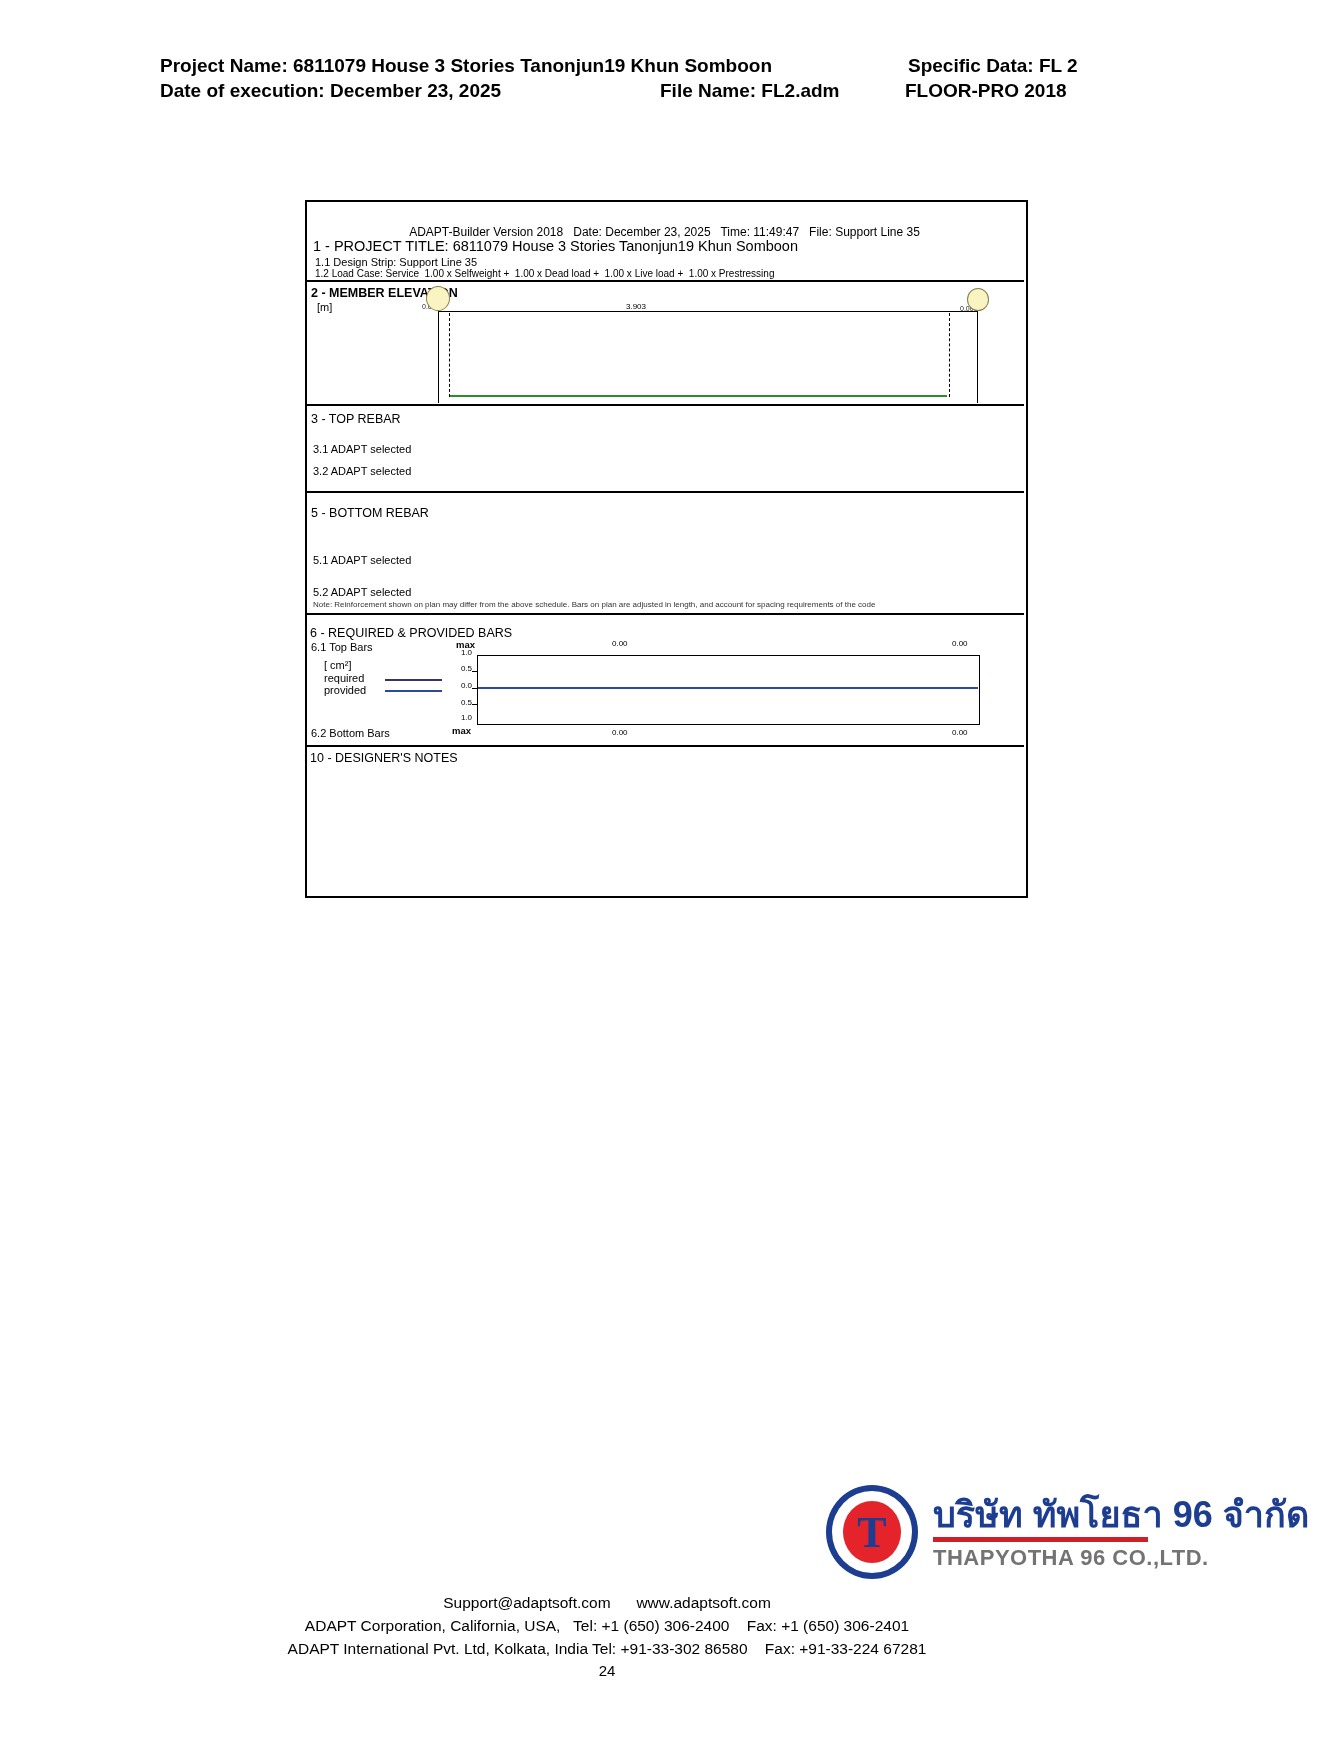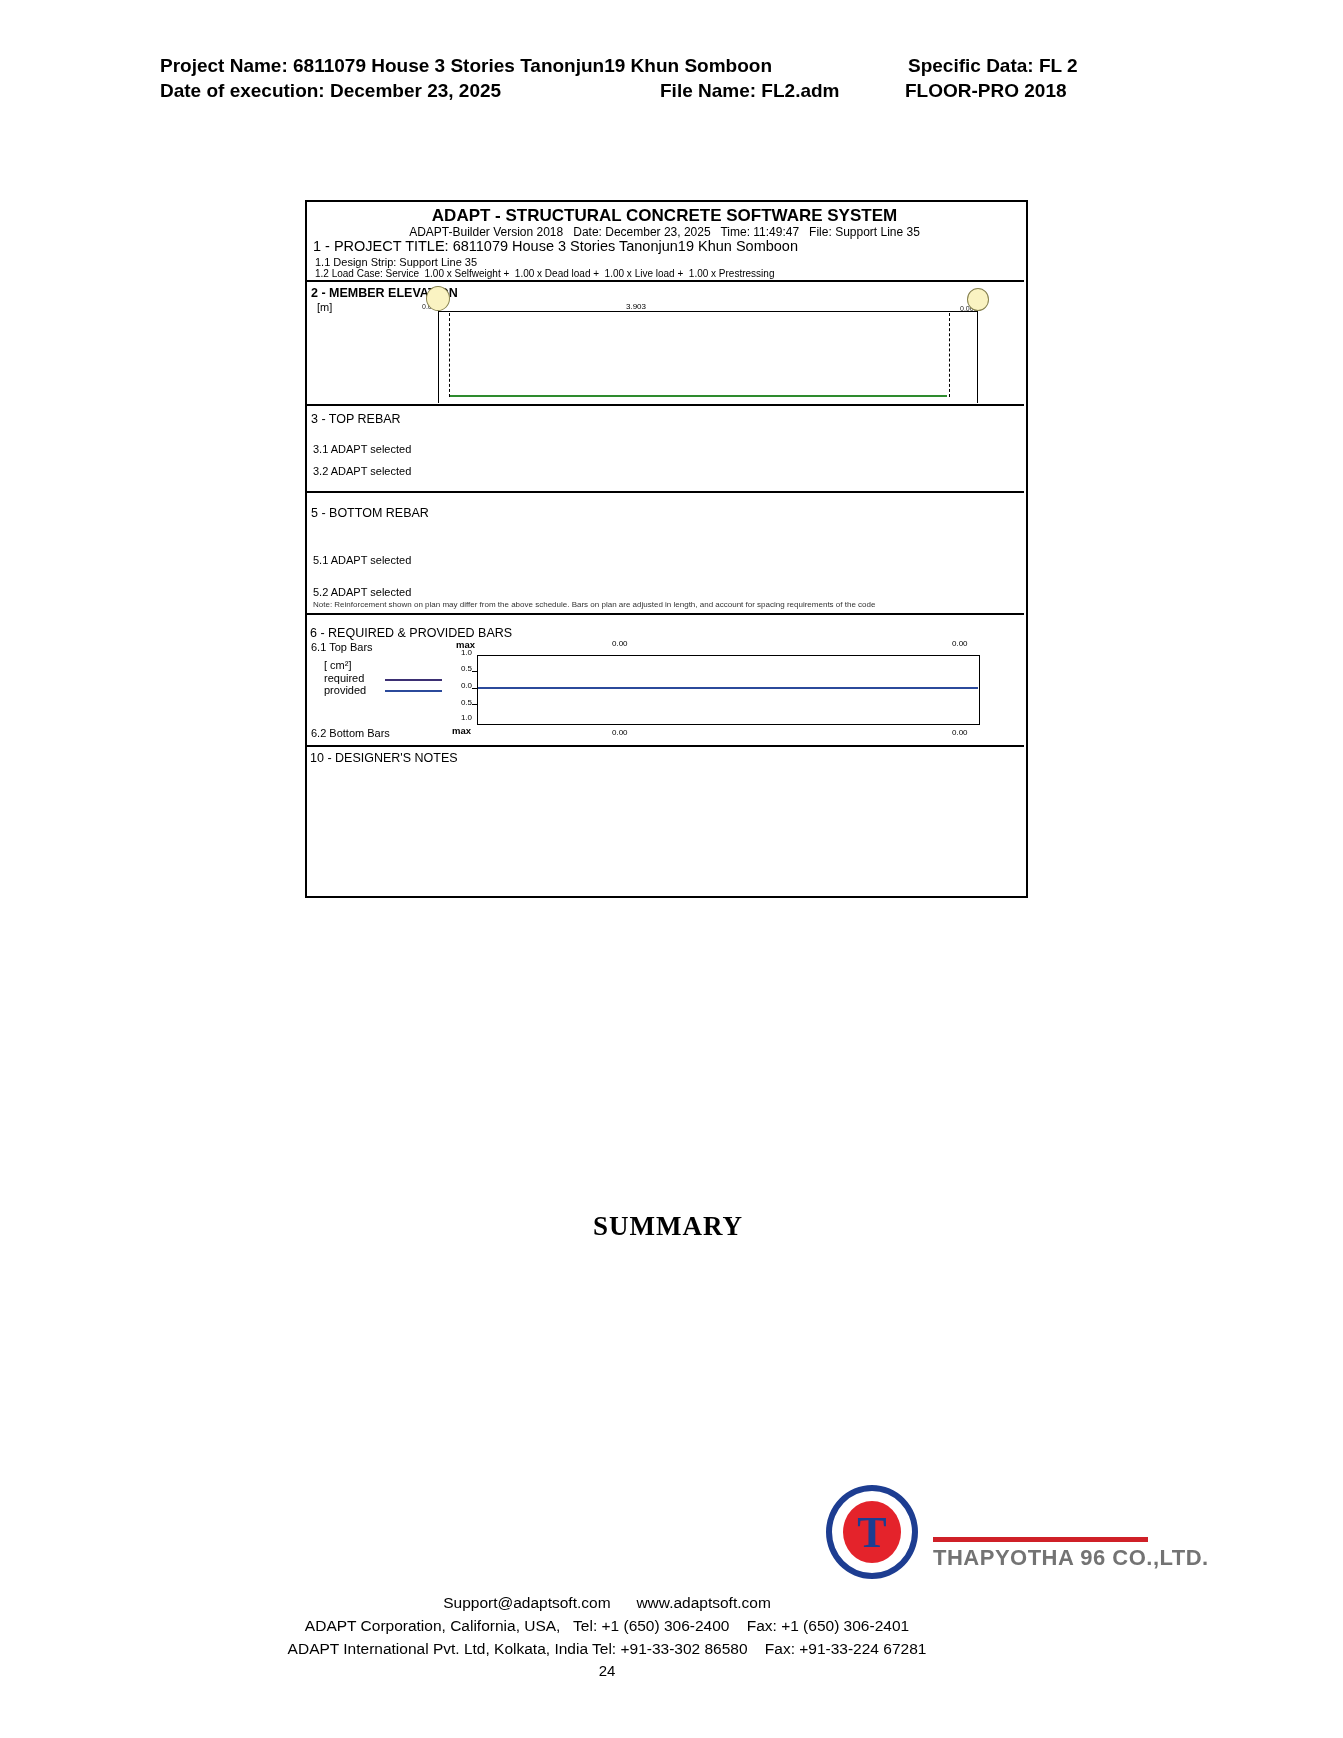--- a/index.html
+++ b/index.html
@@ -28,21 +28,20 @@
   <div class="abs b" style="left:660px;top:80px;font-size:19px;">File Name: FL2.adm</div>
   <div class="abs b" style="left:905px;top:80px;font-size:19px;">FLOOR-PRO 2018</div>
 
   <div class="box" style="left:305px;top:200px;width:719px;height:694px;"></div>
   <div class="hline" style="left:307px;top:280px;width:717px;"></div>
   <div class="hline" style="left:307px;top:404px;width:717px;"></div>
   <div class="hline" style="left:307px;top:491px;width:717px;"></div>
   <div class="hline" style="left:307px;top:613px;width:717px;"></div>
   <div class="hline" style="left:307px;top:745px;width:717px;"></div>
 
-  <div class="abs b ctr" style="left:305px;top:206px;width:719px;font-size:17px;">ADAPT - STRUCTURAL CONCRETE SOFTWARE SYSTEM</div>
   <div class="abs ctr pre" style="left:305px;top:225px;width:719px;font-size:12px;">ADAPT-Builder Version 2018   Date: December 23, 2025   Time: 11:49:47   File: Support Line 35</div>
   <div class="abs" style="left:313px;top:238px;font-size:14.5px;">1 - PROJECT TITLE: 6811079 House 3 Stories Tanonjun19 Khun Somboon</div>
   <div class="abs" style="left:315px;top:256px;font-size:11px;">1.1 Design Strip: Support Line 35</div>
   <div class="abs pre" style="left:315px;top:268px;font-size:10px;">1.2 Load Case: Service  1.00 x Selfweight +  1.00 x Dead load +  1.00 x Live load +  1.00 x Prestressing</div>
 
   <div class="abs b" style="left:311px;top:286px;font-size:12.5px;">2 - MEMBER ELEVATION</div>
   <div class="abs" style="left:317px;top:301px;font-size:11px;">[m]</div>
 
   <div class="abs tiny" style="left:422px;top:303px;z-index:2;">0.000</div>
   <div class="abs tiny" style="left:960px;top:305px;z-index:2;">0.000</div>
@@ -93,24 +92,24 @@
   <div class="abs" style="left:612px;top:639px;font-size:8px;">0.00</div>
   <div class="abs" style="left:952px;top:639px;font-size:8px;">0.00</div>
 
   <div class="abs b" style="left:452px;top:725px;font-size:9.5px;">max</div>
   <div class="abs" style="left:311px;top:727px;font-size:11px;">6.2 Bottom Bars</div>
   <div class="abs" style="left:612px;top:728px;font-size:8px;">0.00</div>
   <div class="abs" style="left:952px;top:728px;font-size:8px;">0.00</div>
 
   <div class="abs" style="left:310px;top:751px;font-size:12.5px;">10 - DESIGNER'S NOTES</div>
 
-  <div class="abs b ctr serif" style="left:468px;top:1211px;width:400px;font-size:27px;letter-spacing:1px;">SUMMARY</div>
 
   <div class="abs" style="left:826px;top:1485px;width:92px;height:94px;border:6px solid #1d3d91;border-radius:50%;box-sizing:border-box;"></div>
   <div class="abs serif b" style="left:843px;top:1501px;width:58px;height:62px;background:#e4232b;border-radius:50%;display:flex;align-items:center;justify-content:center;font-size:44px;color:#1d3d91;">T</div>
+  <div class="abs b" style="left:933px;top:1486px;font-size:36px;color:#1d3d91;">บริษัท ทัพโยธา 96 จำกัด</div>
   <div class="abs" style="left:933px;top:1537px;width:215px;height:5px;background:#cf2028;"></div>
   <div class="abs b" style="left:933px;top:1545px;font-size:22px;color:#737373;letter-spacing:0.5px;">THAPYOTHA 96 CO.,LTD.</div>
 
   <div class="abs ctr pre" style="left:0;top:1594px;width:1214px;font-size:15.5px;">Support@adaptsoft.com      www.adaptsoft.com</div>
   <div class="abs ctr pre" style="left:0;top:1617px;width:1214px;font-size:15.5px;">ADAPT Corporation, California, USA,   Tel: +1 (650) 306-2400    Fax: +1 (650) 306-2401</div>
   <div class="abs ctr pre" style="left:0;top:1640px;width:1214px;font-size:15.5px;">ADAPT International Pvt. Ltd, Kolkata, India Tel: +91-33-302 86580    Fax: +91-33-224 67281</div>
   <div class="abs ctr" style="left:0;top:1662px;width:1214px;font-size:15px;">24</div>
 
 </div>
 

